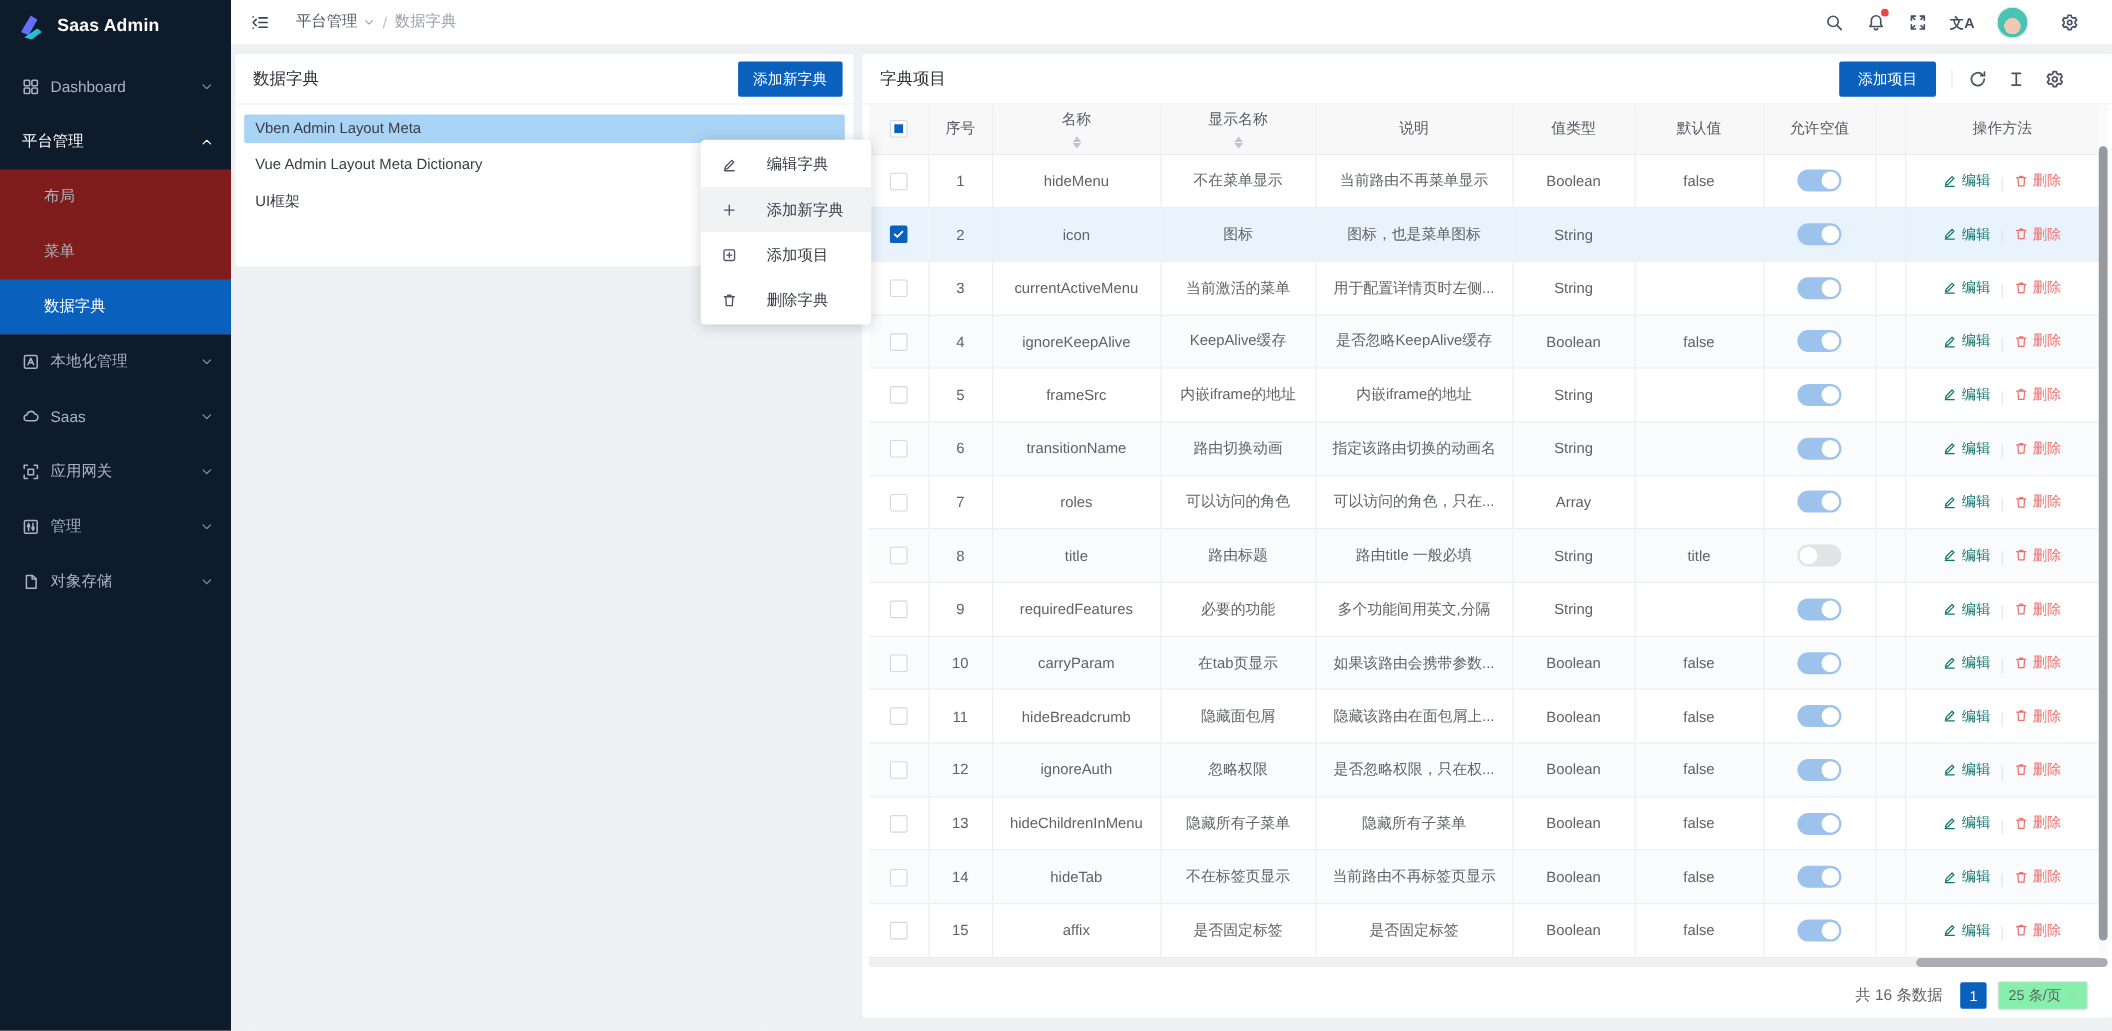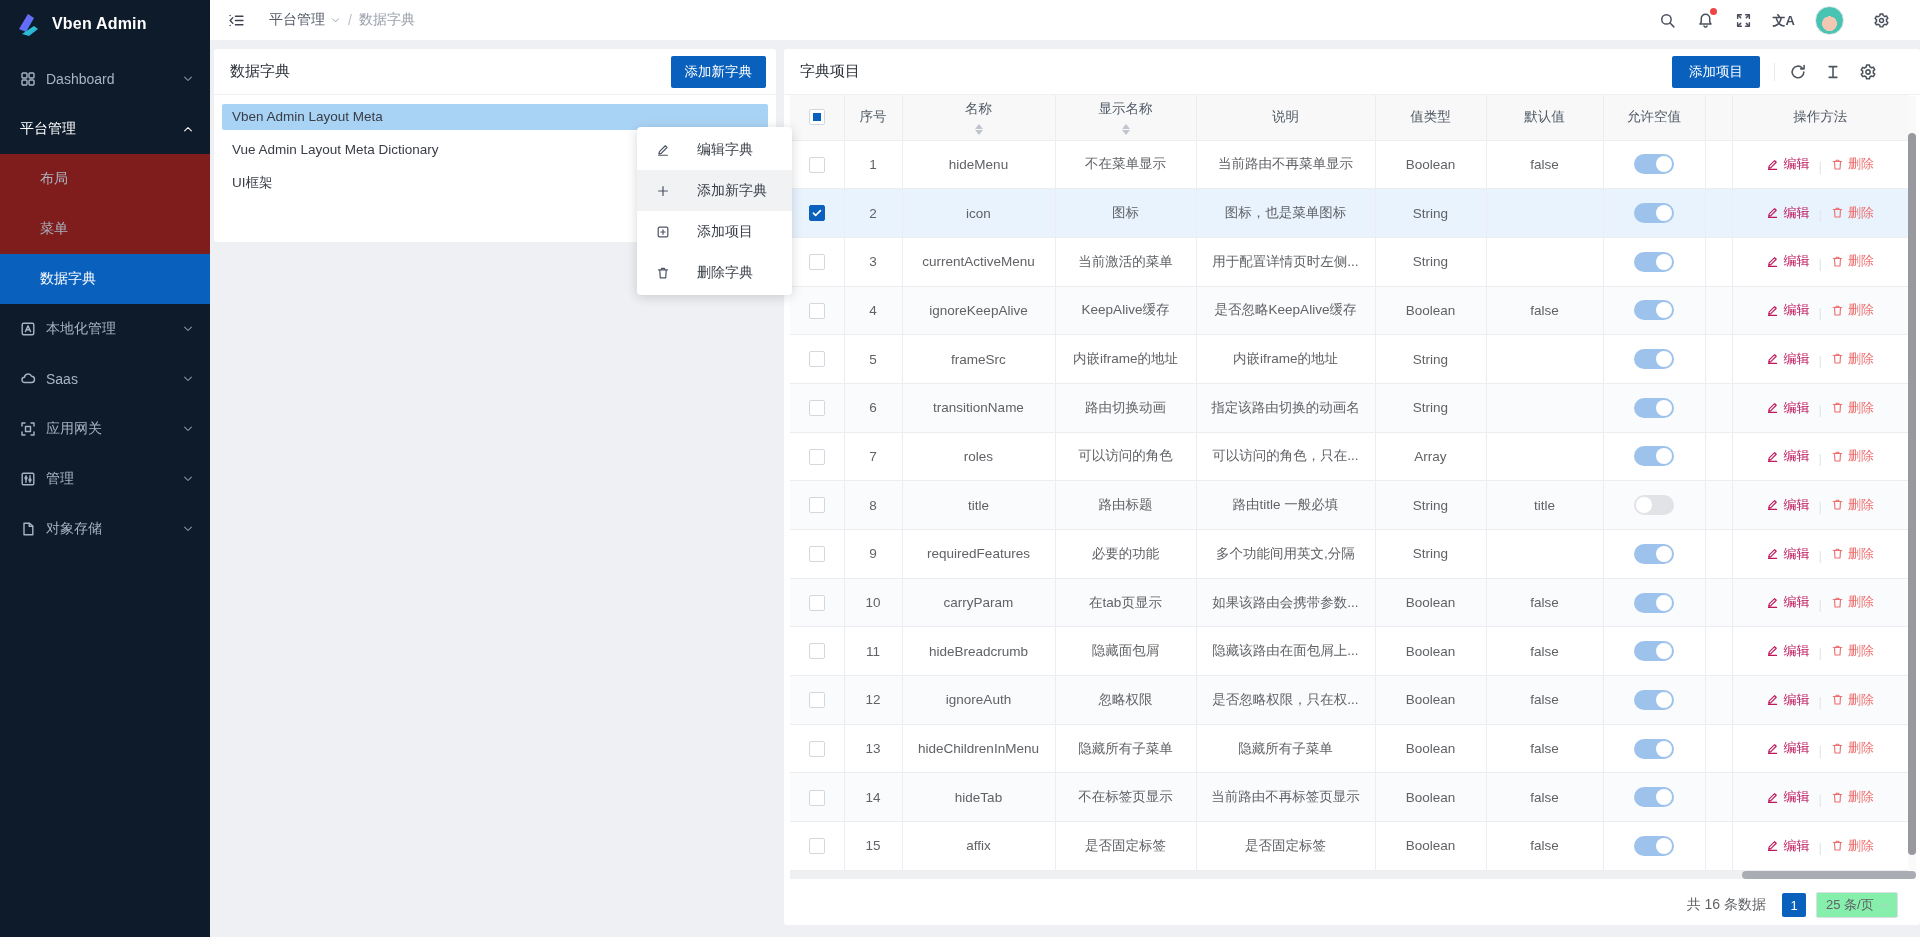--- a/index.html
+++ b/index.html
@@ -86,21 +86,21 @@
   .cbx.ind::after { content:""; position:absolute; left:3px; top:3px; width:8px; height:8px; background:#0960bd; }
   .cbx.checked { background:#0960bd; border-color:#0960bd; }
   .cbx.checked svg { position:absolute; left:1px; top:1px; width:12px; height:12px; color:#fff; }
 
   .toggle { width:40px; height:20px; border-radius:10px; background:#9dc3ec; display:inline-block; position:relative; cursor:pointer; vertical-align:middle; }
   .toggle::after { content:""; position:absolute; top:2px; width:16px; height:16px; border-radius:50%; background:#fff; right:2px; }
   .toggle.off { background:#e2e3e6; }
   .toggle.off::after { left:2px; right:auto; }
 
   .act-link { display:inline-flex; align-items:center; gap:4px; font-size:13px; cursor:pointer; }
-  .act-edit { color:#be185d; }
+  .act-edit { color:#0f766e; }
   .act-del { color:#ed6f6f; }
   .act-sep { color:#e3e5e8; margin:0 9px; }
   .act-link svg { width:13px; height:13px; }
 
   
   .vscroll { position:absolute; left:1124px; top:47px; width:8px; height:774px; background:#fafafa; }
   .vscroll .thumb { position:absolute; left:0; top:37px; width:8px; height:722px; background:#97999e; border-radius:4px; }
   .hscroll { position:absolute; left:6px; top:822px; width:1126px; height:8px; background:#eef0f2; }
   .hscroll .thumb { position:absolute; top:0; left:952px; width:174px; height:8px; background:#a9acb2; border-radius:4px; }
 
@@ -125,21 +125,21 @@
           </linearGradient>
           <linearGradient id="lg2" x1="0" y1="0" x2="1" y2="1">
             <stop offset="0" stop-color="#34d3c3"></stop>
               <stop offset="1" stop-color="#22a5e0"></stop>
           </linearGradient>
         </defs>
         <path d="M5 19 L14 4 L20 8 L12 22 Z" fill="url(#lg1)"></path>
         <path d="M8 24 L20 16 L24 19 L15 26 Z" fill="url(#lg2)"></path>
       </svg>
     </span>
-    <span class="logo-text">Vben Admin</span>
+    <span class="logo-text">Saas Admin</span>
   </div>
   <nav class="menu" id="menu">
       <div class="menu-item">
         <span class="mi-icon">
           <svg viewBox="0 0 16 16" width="100%" height="100%" fill="none" stroke="currentColor" stroke-width="1.4" stroke-linecap="round" stroke-linejoin="round">
             <rect x="2" y="2" width="5" height="5" rx="1"></rect>
             <rect x="9" y="2" width="5" height="5" rx="1"></rect>
             <rect x="2" y="9" width="5" height="5" rx="1"></rect>
             <rect x="9" y="9" width="5" height="5" rx="1"></rect>
           </svg>

